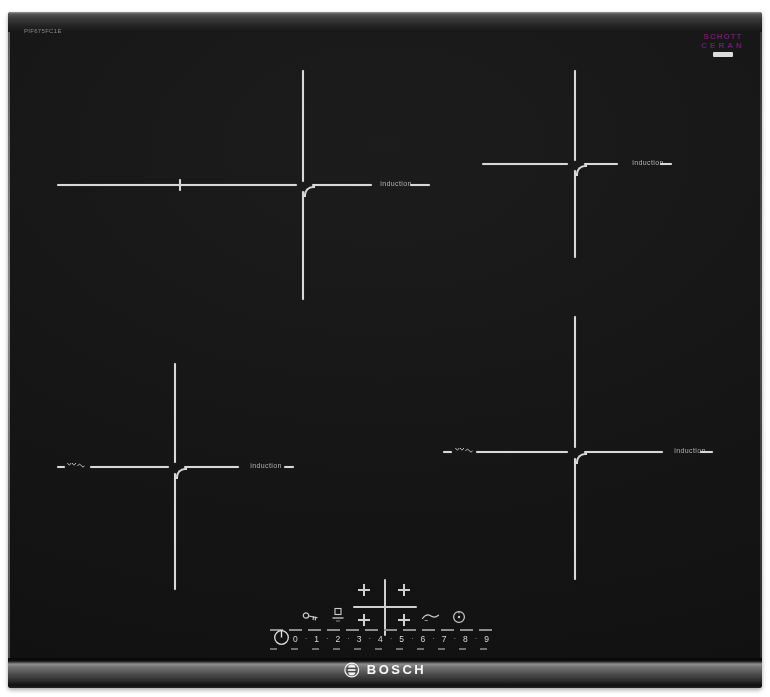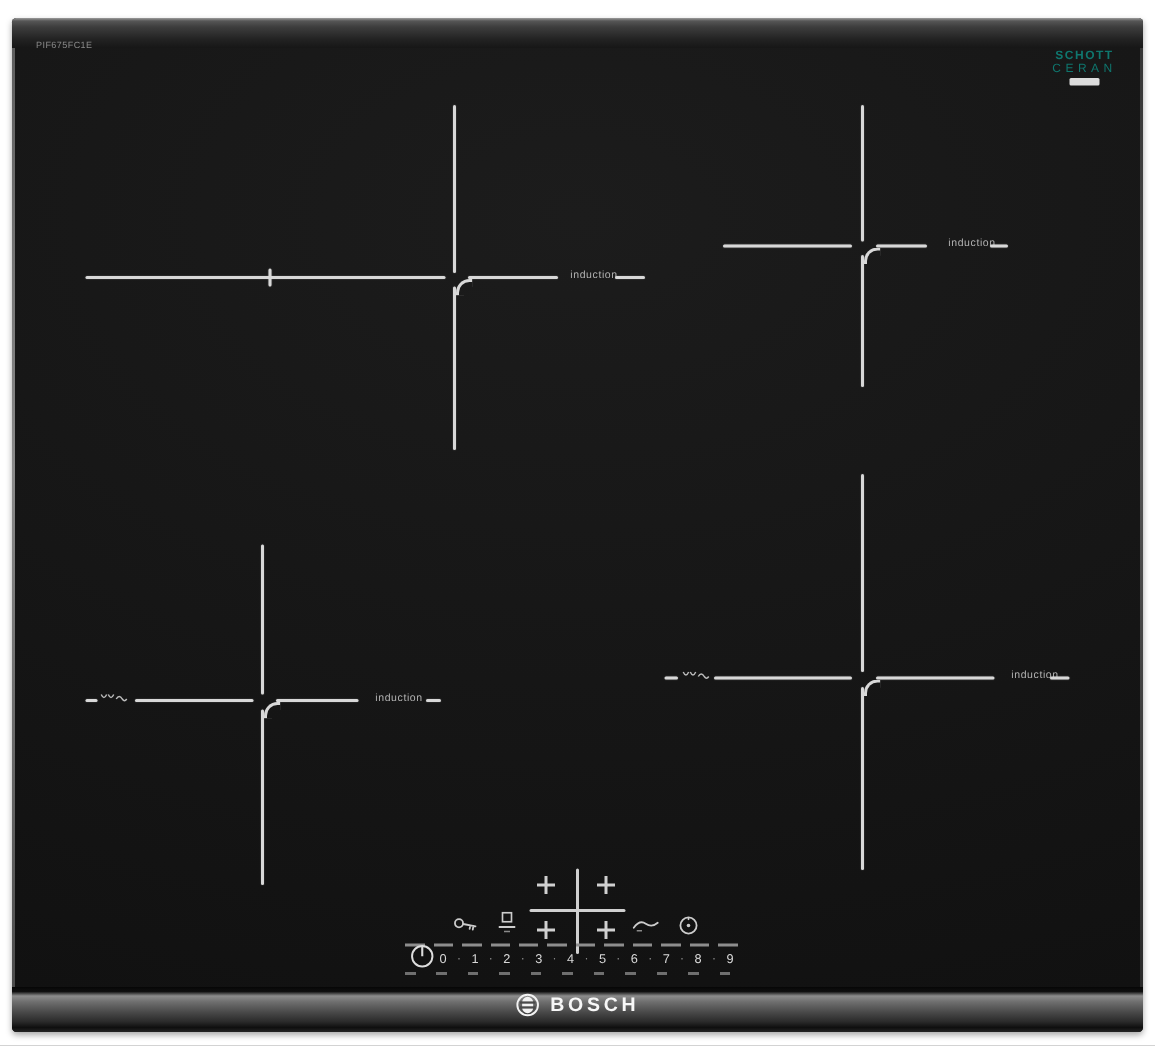--- a/index.html
+++ b/index.html
@@ -24,23 +24,23 @@
   .zl{position:absolute;background:#d8d8d8;border-radius:2px;box-shadow:0 0 1px rgba(255,255,255,.35);}
   .zl.h{height:2px;}
   .zl.v{width:2px;}
   .arc{position:absolute;width:9px;height:9px;border-top:2px solid #d8d8d8;border-left:2px solid #d8d8d8;
        border-top-left-radius:9px;}
   .zlabel{position:absolute;font-size:7px;color:#b2b2b2;letter-spacing:.4px;width:44px;text-align:center;}
   .zicon{position:absolute;}
 
   
   .model{position:absolute;left:24px;top:28px;font-size:6px;color:#8a8a8a;letter-spacing:.3px;}
-  .schott{position:absolute;left:699px;top:32px;width:48px;text-align:center;color:#0f766e;line-height:1.15;}
+  .schott{position:absolute;left:699px;top:32px;width:48px;text-align:center;color:#701a75;line-height:1.15;}
   .schott .l1{font-size:8px;font-weight:bold;letter-spacing:1px;}
-  .schott .l2{font-size:8px;font-weight:normal;letter-spacing:3px;}
+  .schott .l2{font-size:8px;font-weight:bold;letter-spacing:3px;}
   .schott .badge{width:20px;height:5px;background:#dcdcdc;margin:2px auto 0;border-radius:1px;}
 
   
   .cl{position:absolute;background:#d0d0d0;border-radius:1px;}
   .cl.h{height:1.8px;} .cl.v{width:1.8px;}
   .plus{position:absolute;width:12px;height:12px;}
   .plus .pv{position:absolute;left:5px;top:0;width:1.8px;height:12px;background:#d0d0d0;}
   .plus .ph{position:absolute;left:0;top:5px;width:12px;height:1.8px;background:#d0d0d0;}
   .cicon{position:absolute;}
   .dashrow-t{position:absolute;left:270px;top:629px;width:224px;height:1.5px;

